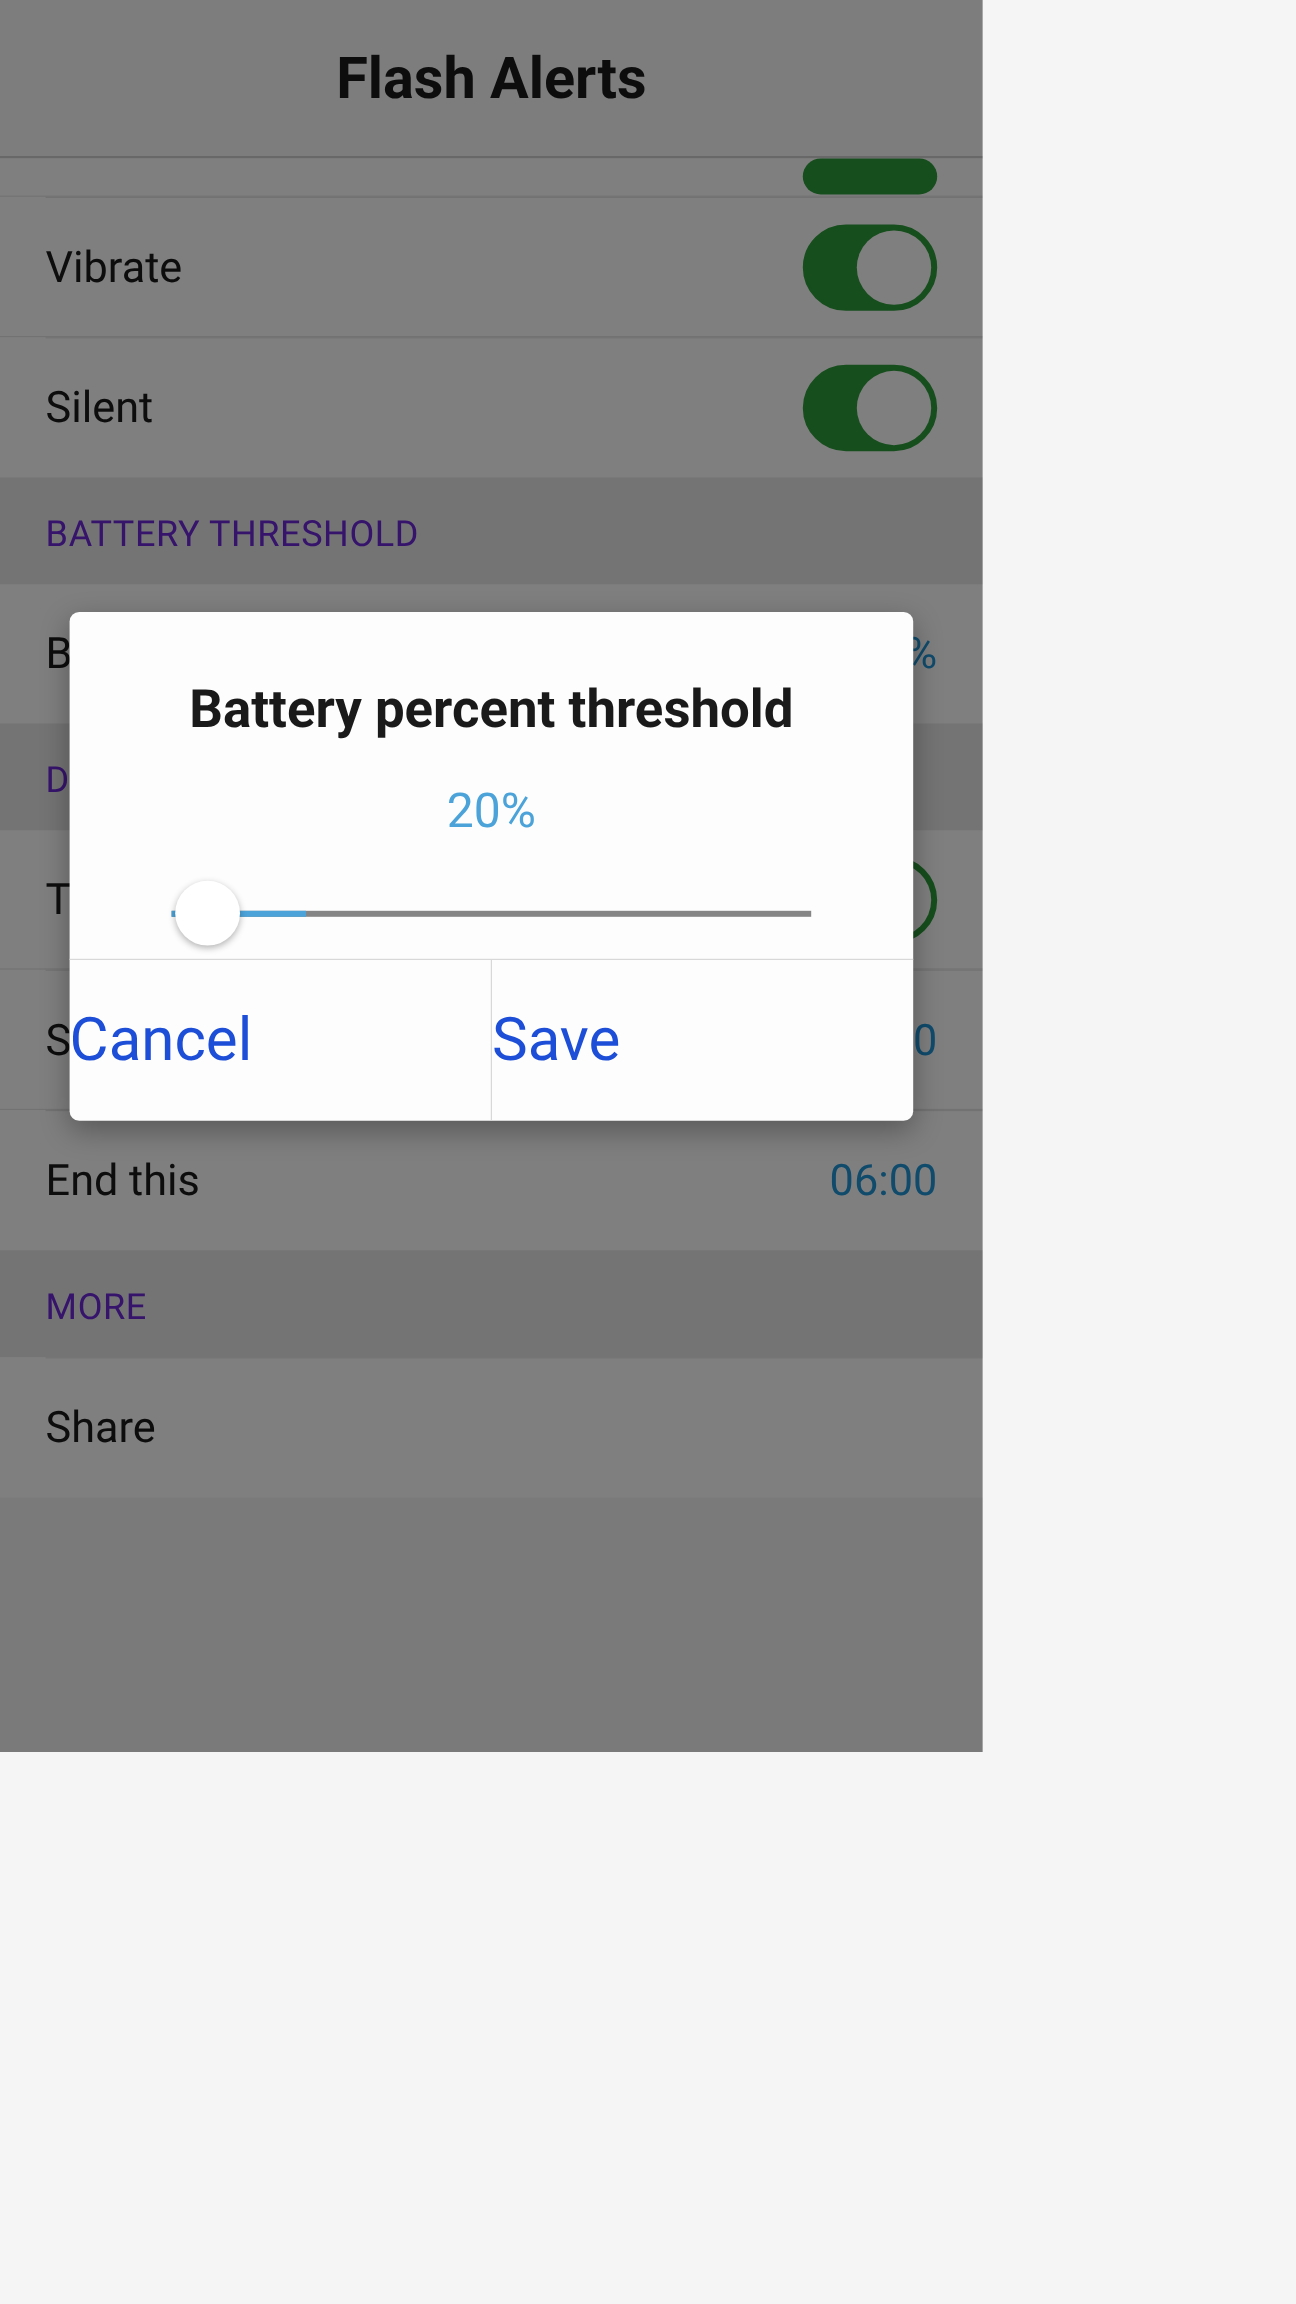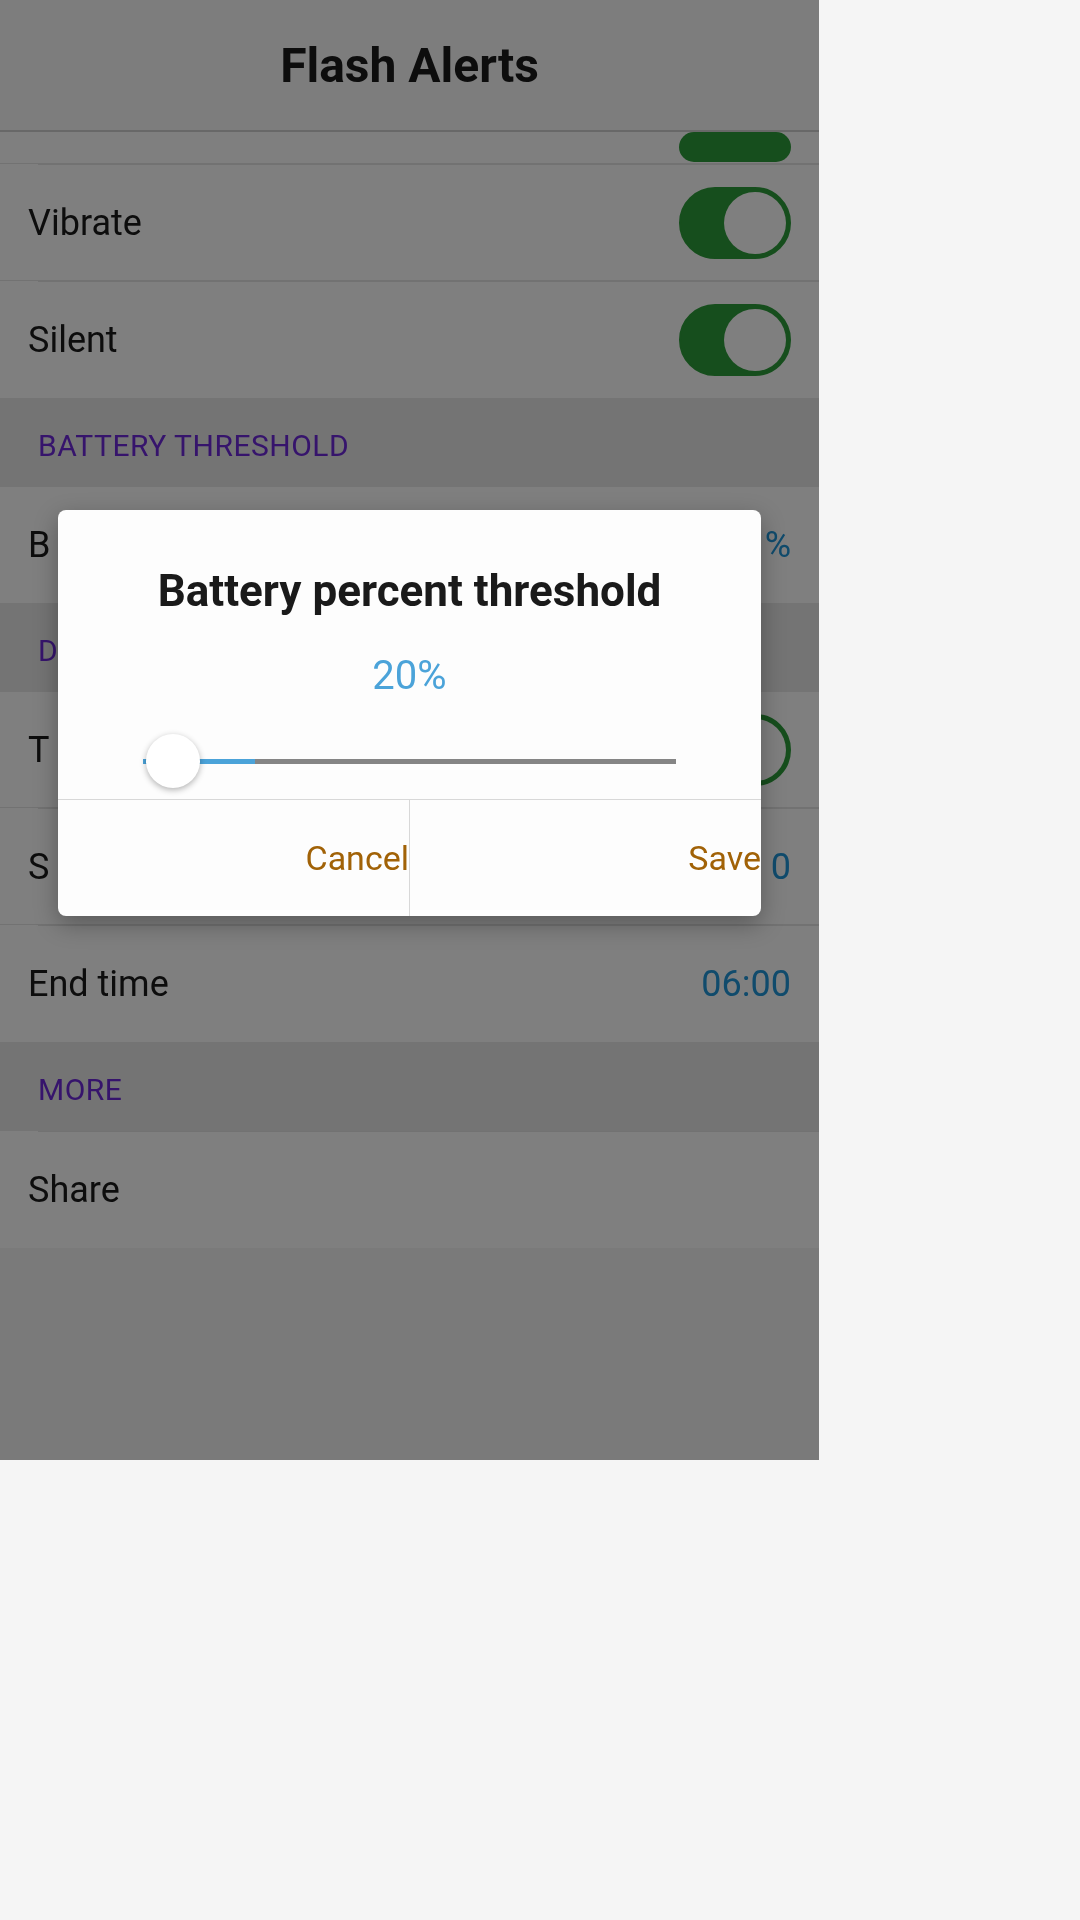--- a/index.html
+++ b/index.html
@@ -36,21 +36,21 @@
       color: #6d28d9;
       letter-spacing: 0.5px;
     }
     .list {
       background: #ffffff;
     }
     .list-item {
       display: flex;
       justify-content: space-between;
       align-items: center;
-      padding: 0 28px;
+      padding: 0 38px;
       height: 116px;
       border-bottom: 1px solid #e5e5e5;
       margin-left: 0;
     }
     .list-item-label {
       font-size: 36px;
       font-weight: 400;
       color: #1a1a1a;
     }
     .list-item-value {
@@ -150,25 +150,25 @@
       left: 14%;
       top: 5px;
       transform: translateX(-10px);
     }
     .dialog-actions {
       display: flex;
       border-top: 1px solid #d8d8d8;
     }
     .dialog-action {
       flex: 1;
-      text-align: right;
+      text-align: left;
       padding: 38px 0;
-      font-size: 34px;
-      font-weight: 400;
-      color: #a16207;
+      font-size: 50px;
+      font-weight: 400;
+      color: #1d4ed8;
     }
     .dialog-action:first-child {
       border-right: 1px solid #d8d8d8;
     }
     .divider-inset {
       height: 1px;
       background: #e5e5e5;
       margin-left: 38px;
     }
   </style>
@@ -225,21 +225,21 @@
   <div class="divider-inset"></div>
 
   <div class="list-item">
     <span class="list-item-label">S</span>
     <span class="list-item-value">0</span>
   </div>
 
   <div class="divider-inset"></div>
 
   <div class="list-item" style="border-bottom:none;">
-    <span class="list-item-label">End time</span>
+    <span class="list-item-label">End this</span>
     <span class="list-item-value">06:00</span>
   </div>
 </div>
 
 <div class="section-header">MORE</div>
 
 <div class="list">
 
   <div class="divider-inset"></div>
 

